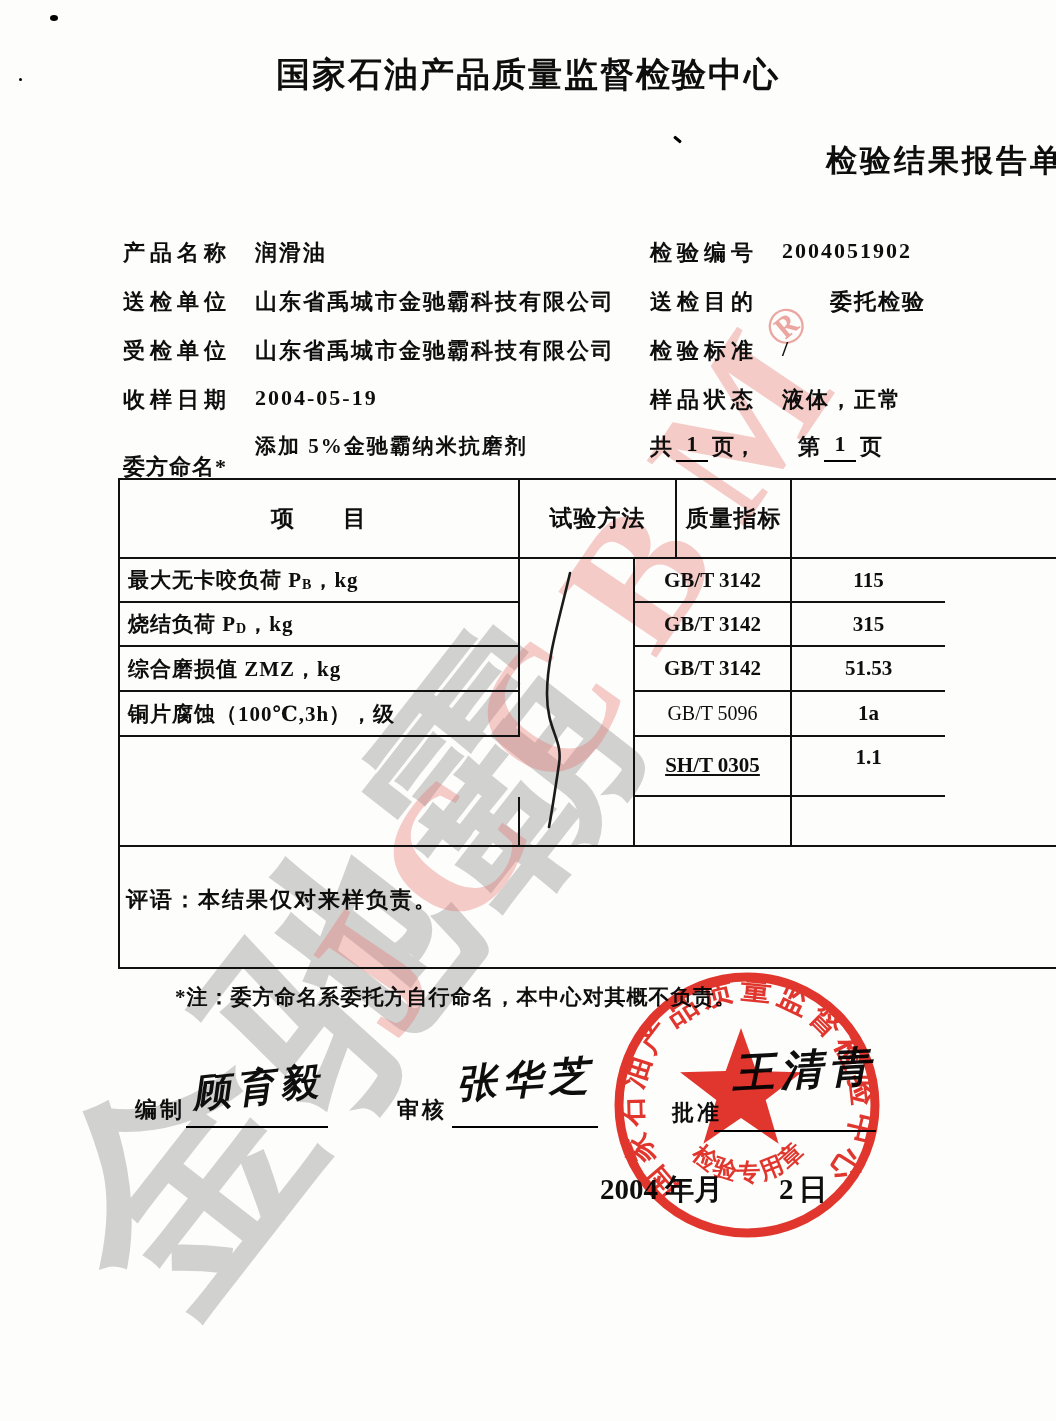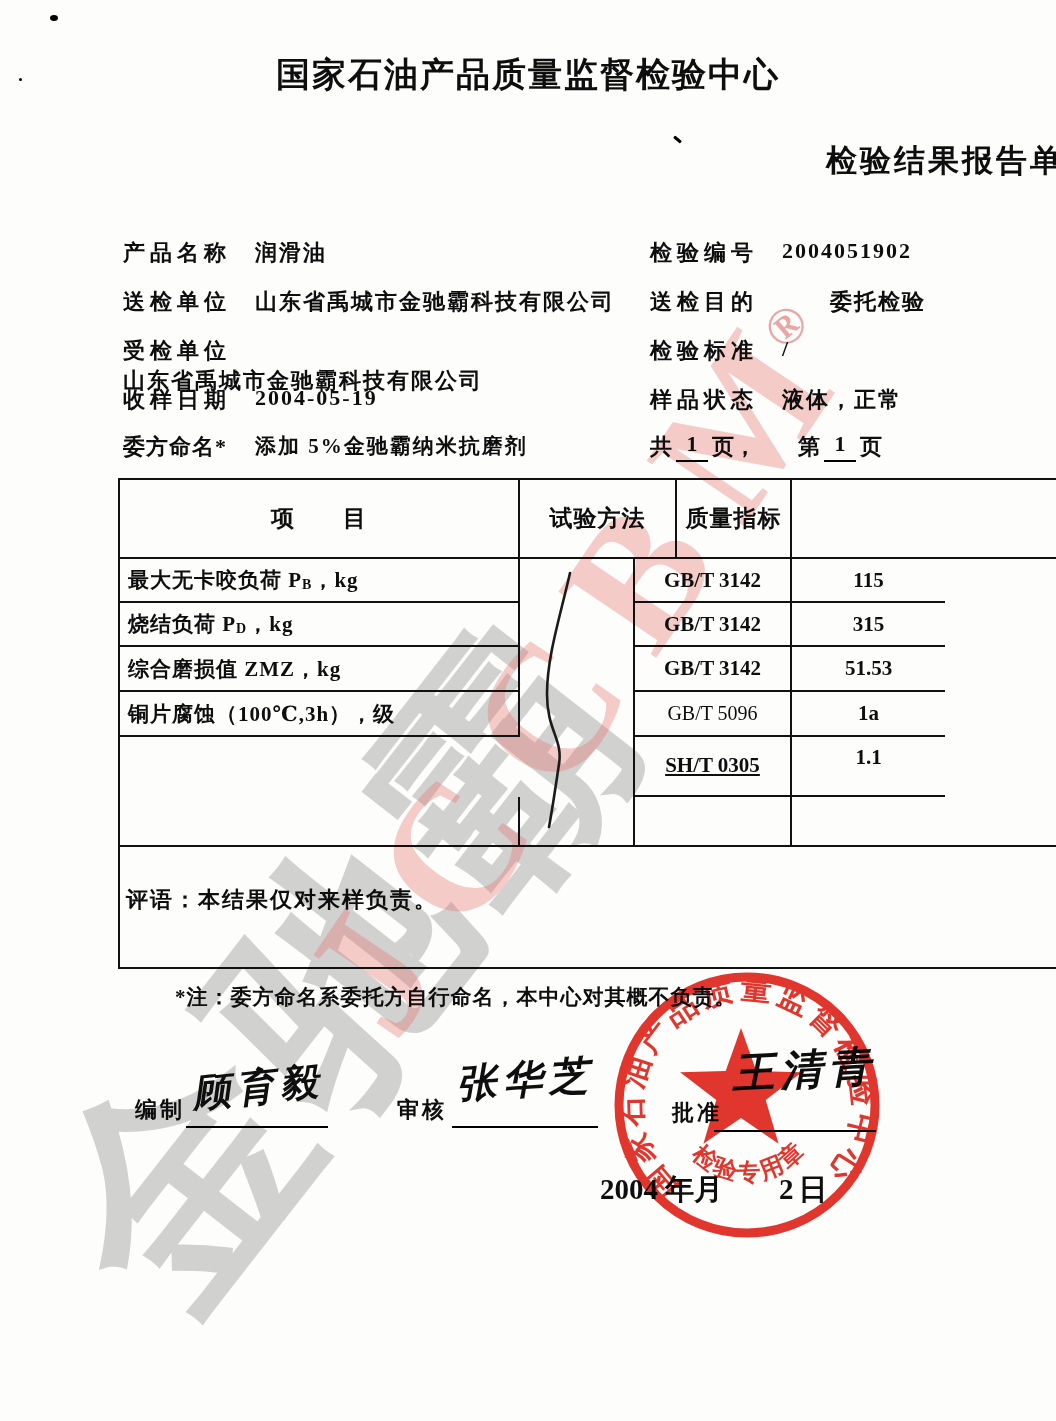--- a/index.html
+++ b/index.html
@@ -10,21 +10,21 @@
   }
   .abs{position:absolute;}
   
   #wm-svg{position:absolute;left:0;top:0;z-index:0;pointer-events:none;}
   
   .title{left:0;top:52px;width:100%;text-align:center;font-size:34px;font-weight:bold;letter-spacing:2px;z-index:1;}
   .subtitle{left:0;top:140px;width:100%;text-align:right;font-size:31px;font-weight:bold;letter-spacing:3px;z-index:1;padding-left:8px;}
   
   .info-row{position:absolute;display:flex;align-items:flex-start;z-index:1;white-space:nowrap;}
   .info-label{font-size:22px;font-weight:bold;letter-spacing:5px;width:132px;flex:0 0 auto;}
-  .info-label.wide{letter-spacing:1px;}
+  .info-label.wide{letter-spacing:1px;margin-top:20px;}
   .info-value{font-size:22px;font-weight:bold;letter-spacing:2px;}
   .pages-row{position:absolute;left:650px;top:432px;display:flex;font-size:22px;font-weight:bold;z-index:1;}
   .pg-num{display:inline-block;min-width:28px;text-align:center;border-bottom:2px solid #000;padding:0 2px 1px 2px;margin:0 4px;line-height:1.05;}
   .pg-gap{width:42px;}
   
   .rpt-table{position:absolute;left:118px;top:478px;width:1001px;border:2px solid #111;z-index:1;background:transparent;box-sizing:border-box;}
   .thead{display:flex;border-bottom:2px solid #111;height:79px;box-sizing:border-box;}
   .th{display:flex;align-items:center;justify-content:center;font-size:23px;font-weight:bold;box-sizing:border-box;letter-spacing:1px;}
   .c1{width:400px;} .c2{width:115px;} .c3{width:157px;} .c4{width:153px;}
   .bR{border-right:2px solid #111;}
@@ -66,21 +66,21 @@
 <div class="abs subtitle">检验结果报告单</div>
 
 <div class="info-row" style="left:123px;top:238px;">
   <span class="info-label">产品名称</span>
   <span class="info-value">润滑油</span>
 </div>
 <div class="info-row" style="left:123px;top:287px;">
   <span class="info-label">送检单位</span>
   <span class="info-value">山东省禹城市金驰霸科技有限公司</span>
 </div>
-<div class="info-row" style="left:123px;top:336px;flex-direction:column;">
+<div class="info-row" style="left:123px;top:336px;">
   <span class="info-label">受检单位</span>
   <span class="info-value">山东省禹城市金驰霸科技有限公司</span>
 </div>
 <div class="info-row" style="left:123px;top:385px;">
   <span class="info-label">收样日期</span>
   <span class="info-value">2004-05-19</span>
 </div>
 <div class="info-row" style="left:123px;top:432px;">
   <span class="info-label wide">委方命名*</span>
   <span class="info-value" style="font-size:21px;">添加 5%金驰霸纳米抗磨剂</span>

